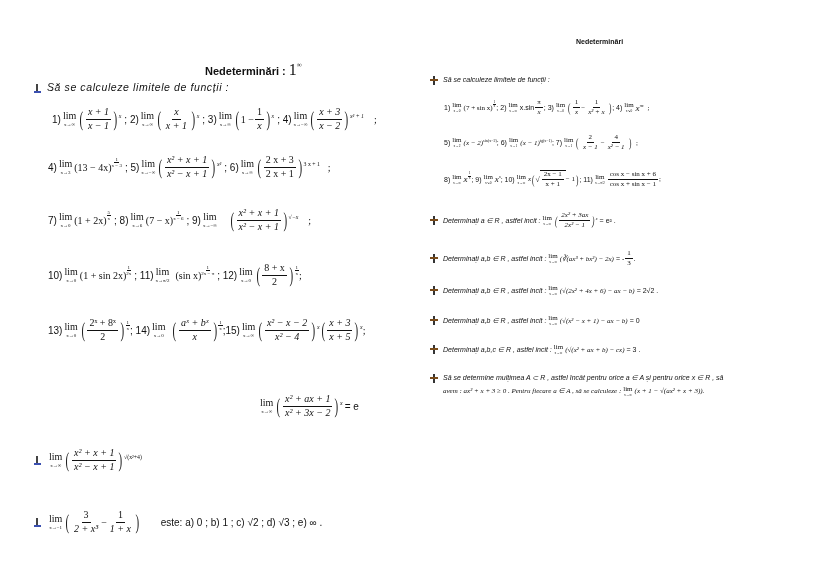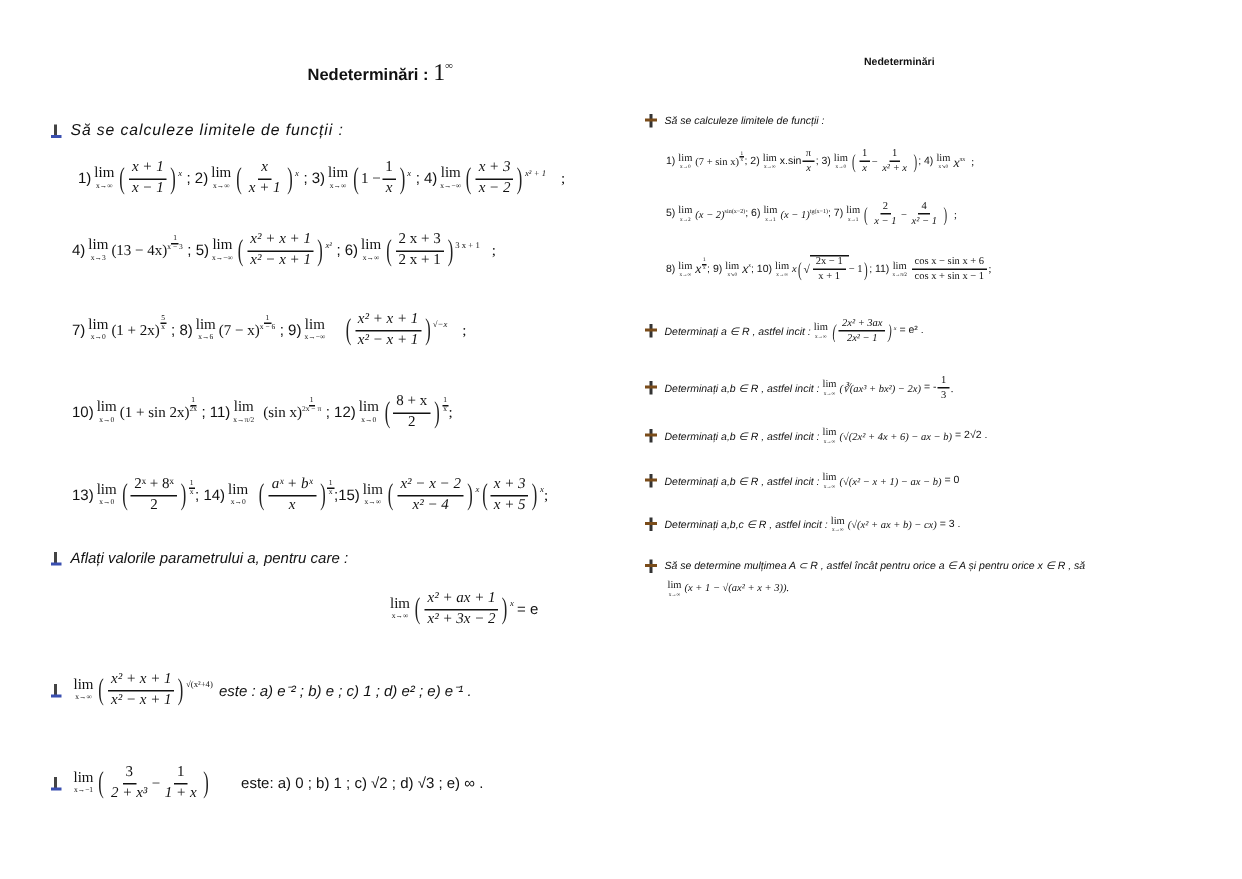--- a/index.html
+++ b/index.html
@@ -2,21 +2,21 @@
 <html><head>
 <meta charset="utf-8">
 <style>
   html, body { margin: 0; padding: 0; background: #ffffff; }
   body { width: 828px; height: 586px; position: relative; overflow: hidden; font-family: "Liberation Sans", sans-serif; color: #111; }
   .page { position: absolute; top: 0; height: 586px; }
   .left { left: 0; width: 414px; }
   .right { left: 414px; width: 414px; }
   .abs { position: absolute; white-space: nowrap; }
   .title { font-weight: bold; }
-  .left .title { font-size: 11px; }
+  .left .title { font-size: 11px; margin-top: 21px; }
   .right .title { font-size: 7px; }
   .it { font-style: italic; }
   .serif { font-family: "Liberation Serif", serif; }
   .bullet { display: inline-block; width: 7px; height: 9px; position: relative; vertical-align: middle; margin-right: 6px; }
   .bullet-l::before { content: ""; position: absolute; left: 2px; top: 0; width: 2px; height: 8px; background: #444; }
   .bullet-l::after { content: ""; position: absolute; left: 0; bottom: 0; width: 7px; height: 2px; background: #3a4fb0; }
   .bullet-p::before { content: ""; position: absolute; left: 3px; top: 0; width: 1.5px; height: 9px; background: #333; }
   .bullet-p::after { content: ""; position: absolute; left: 0; top: 3px; width: 8px; height: 2px; background: #7a4c1a; }
   
   .m { font-family: "Liberation Serif", serif; display: inline-flex; align-items: center; }
@@ -261,23 +261,20 @@
     <span class="par">(</span>
       <span class="frac">
         <span class="n it">x + 3</span>
         <span class="d it">x + 5</span>
       </span>
       <span class="par">)</span>
       <span class="sup it">x</span>
     <span>;</span>
   </div>
 
-  <div class="abs it L" style="left:34px;top:367px;font-size:10px;">
-    <span class="bullet bullet-l"></span><span>Aflați valorile parametrului   a, pentru care :</span>
-  </div>
 
   <div class="abs L m" style="left:258px;top:394px;">
     <span class="lim">
         <span class="w">lim</span>
         <span class="s">x→∞</span>
       </span>
     <span class="par">(</span>
       <span class="frac">
         <span class="n it">x² + ax + 1</span>
         <span class="d it">x² + 3x − 2</span>
@@ -293,21 +290,20 @@
         <span class="w">lim</span>
         <span class="s">x→∞</span>
       </span>
     <span class="par">(</span>
       <span class="frac">
         <span class="n it">x² + x + 1</span>
         <span class="d it">x² − x + 1</span>
       </span>
       <span class="par">)</span>
       <span class="sup">√(x²+4)</span>
-    <span class="lbl it" style="margin-left:4px;">este : a) e⁻² ; b) e ; c) 1 ; d) e² ; e) e⁻¹ .</span>
   </div>
 
   <div class="abs L m" style="left:34px;top:510px;">
     <span class="bullet bullet-l"></span>
     <span class="lim">
         <span class="w">lim</span>
         <span class="s">x→−1</span>
       </span>
     <span class="par">(</span>
       <span class="frac">
@@ -505,20 +501,21 @@
         <span class="w">lim</span>
         <span class="s">x→∞</span>
       </span>
     <span>(√(x² + ax + b) − cx)</span>
     <span class="lbl" style="font-style:normal;margin-left:2px;">= 3 .</span>
   </div>
 
   <div class="abs it R" style="left:16px;top:371px;line-height:13px;">
     <div><span class="bullet bullet-p"></span><span>Să se determine mulțimea A ⊂ R , astfel încât pentru orice  a ∈ A și pentru orice x ∈ R , să</span></div>
     <div class="m" style="margin-left:13px;">
+      <span>avem : ax² + x + 3 ≥ 0 . Pentru fiecare  a ∈ A , să se calculeze :</span>
       <span class="lim" style="font-style:normal;">
           <span class="w">lim</span>
           <span class="s">x→∞</span>
         </span>
       <span class="serif">(x + 1 − √(ax² + x + 3)).</span>
     </div>
   </div>
 </div>
 
 </body></html>

